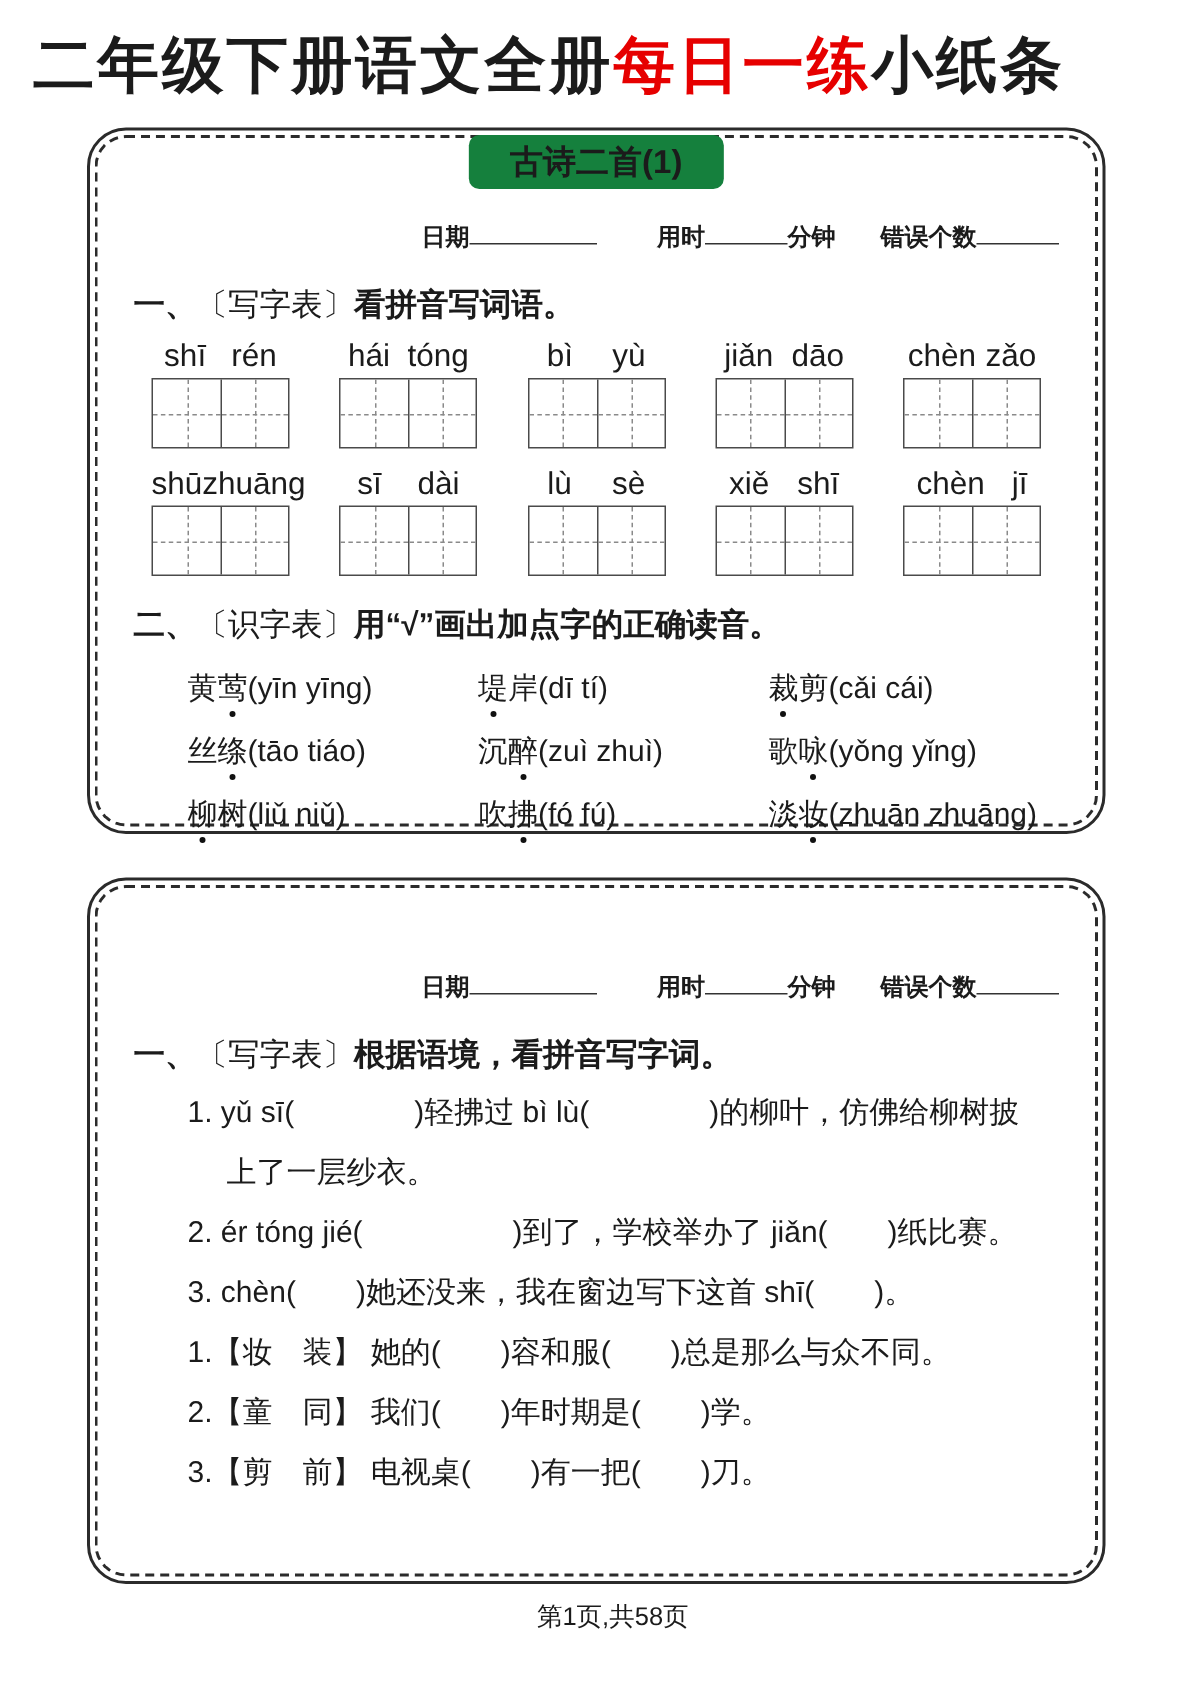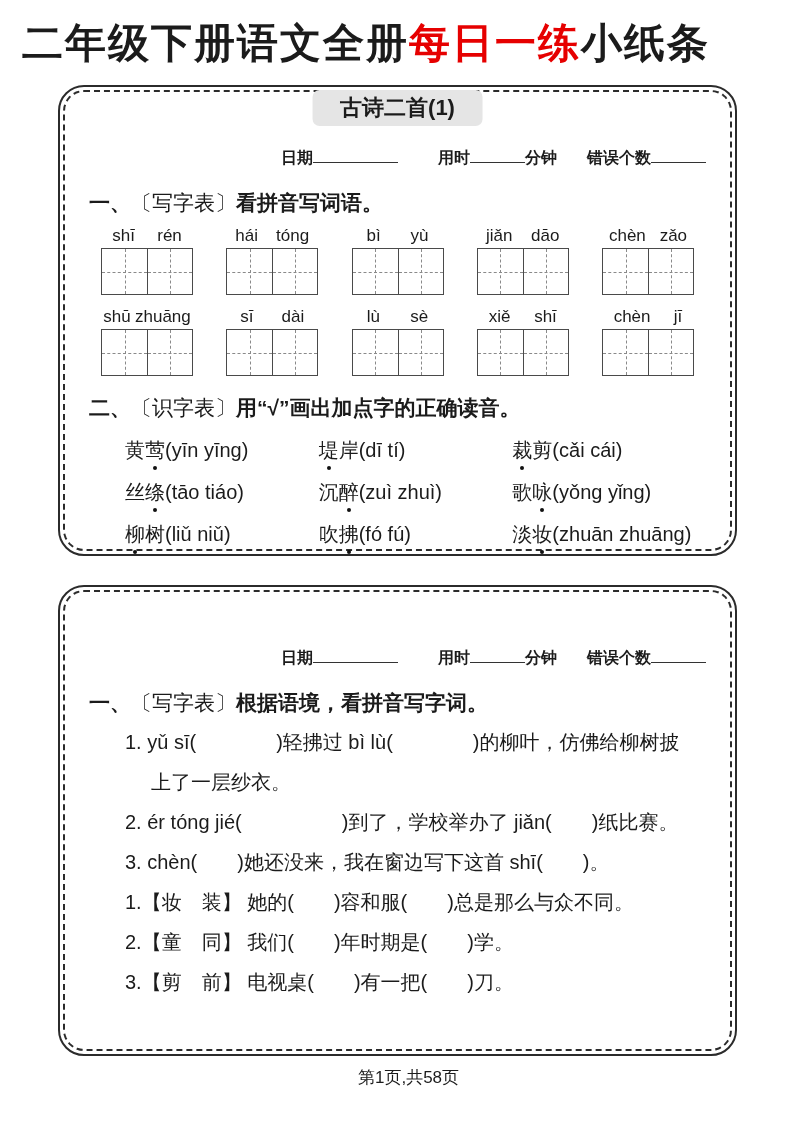--- a/index.html
+++ b/index.html
@@ -10,35 +10,35 @@
     font-size:41px; font-weight:900; letter-spacing:2px; white-space:nowrap; }
   .page-title .red { color:#e60000; }
 
   .card { position:absolute; left:58px; width:679px; height:471px;
     border:2px solid #2b2b2b; border-radius:26px; background:#fff; }
   #card1 { top:85px; }
   #card2 { top:585px; }
   .card-inner { position:absolute; inset:3px; border:2px dashed #2b2b2b; border-radius:21px;
     padding:0 24px; }
   .badge { position:absolute; top:3px; left:50%; transform:translateX(-50%);
-    background:#e5e5e5; border-radius:7px; padding:3px 28px; font-size:22px; font-weight:700;
+    background:#15803d; border-radius:7px; padding:3px 28px; font-size:22px; font-weight:700;
     white-space:nowrap; z-index:2; }
 
   .meta { margin-top:56px; text-align:right; font-size:16px; font-weight:700;
     font-family:"Liberation Serif","DejaVu Serif",serif; white-space:nowrap; }
   .blank { display:inline-block; border-bottom:1.6px solid #333; height:14px;
     vertical-align:baseline; }
   .w85 { width:85px; } .w55 { width:55px; }
   .gap40 { display:inline-block; width:40px; } .gap30 { display:inline-block; width:30px; }
 
   .sec-heading { margin-top:20px; font-size:21px; font-weight:700; white-space:nowrap; }
   .sec-heading .tag { font-weight:400; font-family:"Liberation Serif","DejaVu Serif",serif; }
 
   .pinyin-row { display:flex; justify-content:space-between; padding:0 12px; margin-top:9px; }
-  .pgroup { width:92px; display:flex; justify-content:space-around; font-size:17px;align-items:flex-end; }
+  .pgroup { width:92px; display:flex; justify-content:space-around; font-size:21px;align-items:flex-end; }
   .box-row { display:flex; justify-content:space-between; padding:0 12px; margin-top:2px; }
   .tzg { display:flex; width:92px; height:47px; border:1.6px solid #4a4a4a; }
   .tzg .cell { width:50%; height:100%; position:relative; }
   .tzg .cell + .cell { border-left:1.4px solid #4a4a4a; }
   .tzg .cell::before { content:""; position:absolute; left:0; right:0; top:50%;
     border-top:1.2px dashed #8a8a8a; }
   .tzg .cell::after { content:""; position:absolute; top:0; bottom:0; left:50%;
     border-left:1.2px dashed #8a8a8a; }
 
   .word-grid { margin-top:14px; padding-left:36px; }

